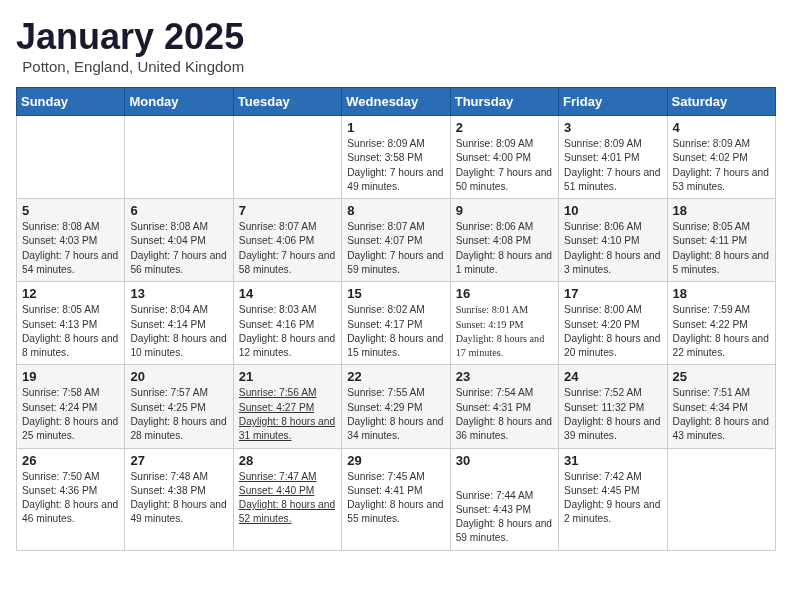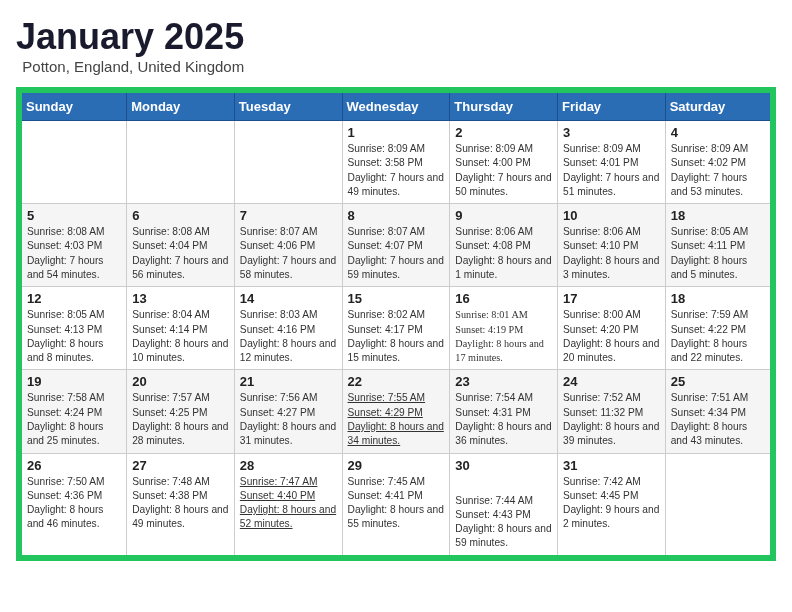--- a/index.html
+++ b/index.html
@@ -39,21 +39,21 @@
       font-weight: bold;
       color: #1a1a2e;
     }
     .location {
       font-size: 15px;
       color: #444;
     }
     .calendar {
       width: 100%;
       border-collapse: collapse;
-      border: 6px solid #22c55e;
+      border: 1px solid #22c55e;
     }
     .calendar th {
       background-color: #2a6db5;
       color: #fff;
       font-size: 13px;
       font-weight: bold;
       padding: 6px 4px;
       text-align: left;
       border: 1px solid #1a5090;
     }
@@ -234,27 +234,27 @@
 Daylight: 8 hours and 25 minutes.</div>
         </td>
         <td>
           <span class="day-num">20</span>
           <div class="cell-text" style="white-space: pre-line;">Sunrise: 7:57 AM
 Sunset: 4:25 PM
 Daylight: 8 hours and 28 minutes.</div>
         </td>
         <td>
           <span class="day-num">21</span>
-          <div class="cell-text" style="white-space: pre-line;">Sunrise: 7:56 AM
+          <div class="cell-text" style="white-space: pre-line; text-decoration: underline;">Sunrise: 7:56 AM
 Sunset: 4:27 PM
 Daylight: 8 hours and 31 minutes.</div>
         </td>
         <td>
           <span class="day-num">22</span>
-          <div class="cell-text" style="white-space: pre-line; text-decoration: underline;">Sunrise: 7:55 AM
+          <div class="cell-text" style="white-space: pre-line;">Sunrise: 7:55 AM
 Sunset: 4:29 PM
 Daylight: 8 hours and 34 minutes.</div>
         </td>
         <td>
           <span class="day-num">23</span>
           <div class="cell-text" style="white-space: pre-line;">Sunrise: 7:54 AM
 Sunset: 4:31 PM
 Daylight: 8 hours and 36 minutes.</div>
         </td>
         <td>

